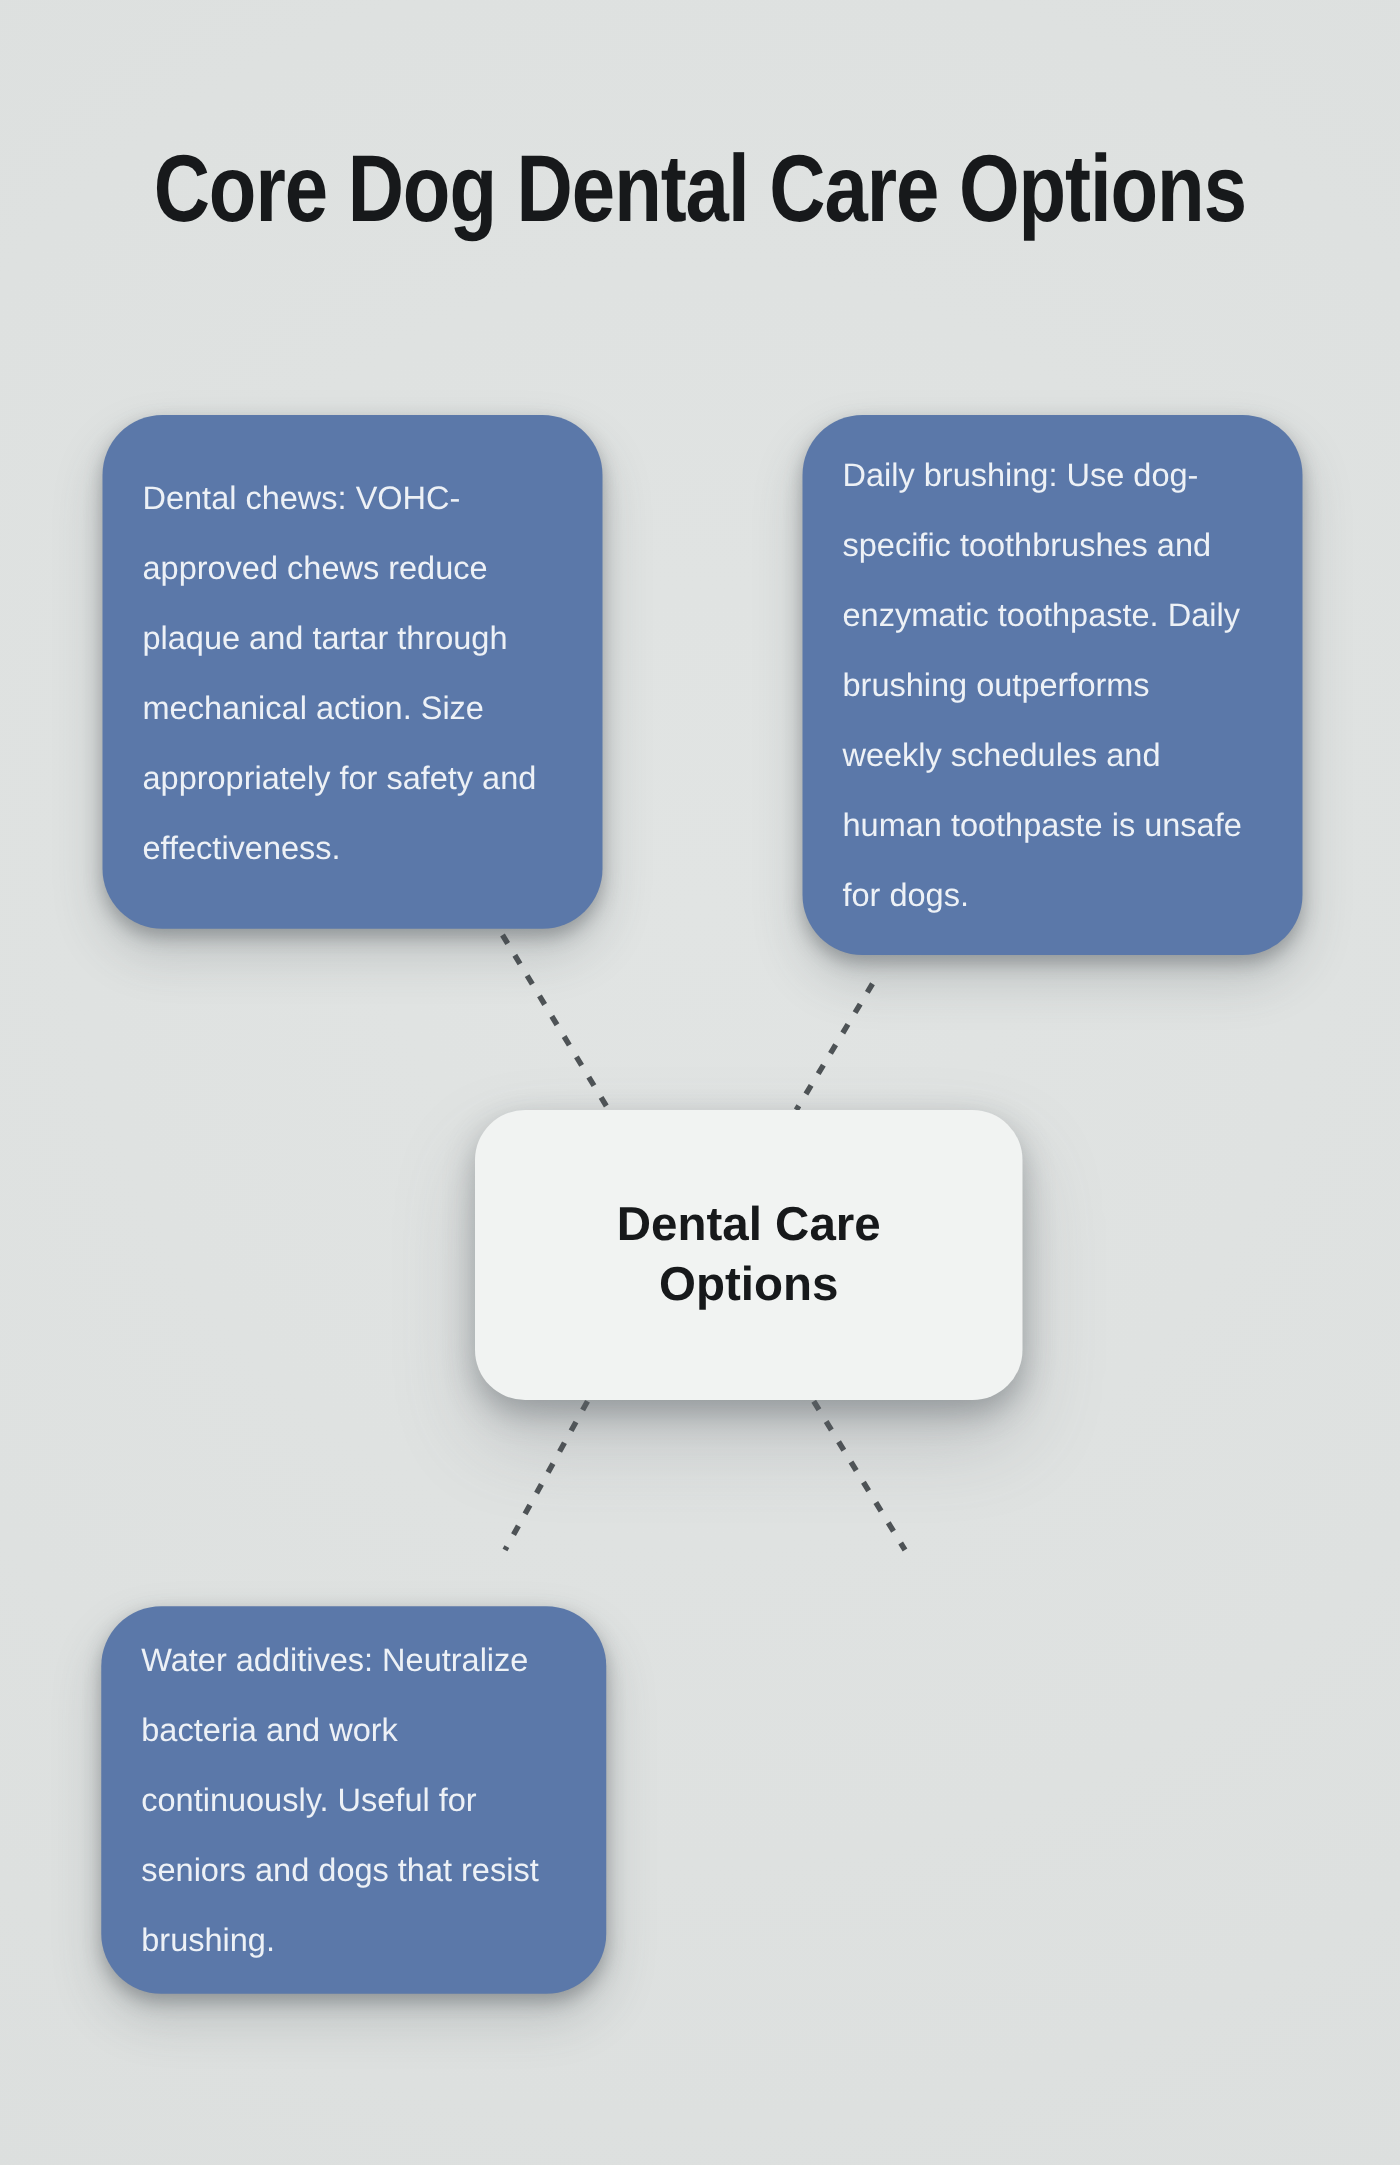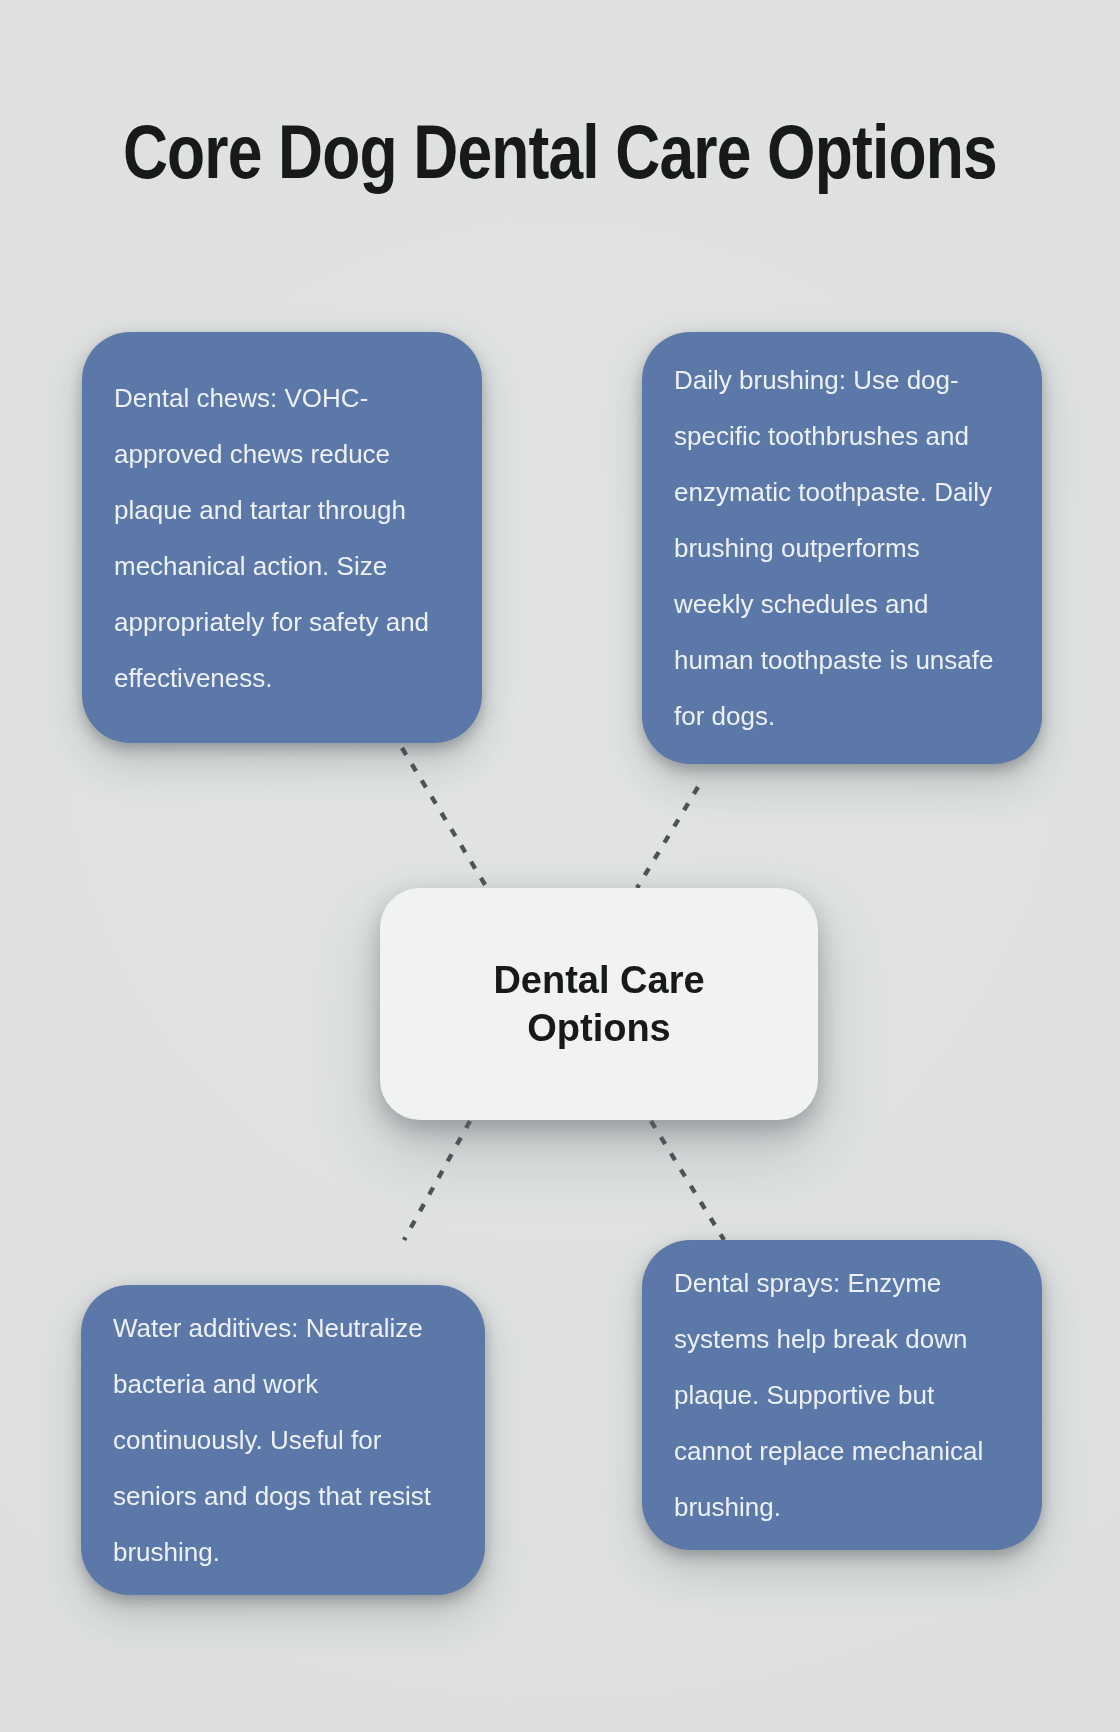--- a/index.html
+++ b/index.html
@@ -93,17 +93,14 @@
   </div>
 
   <div class="center-node">
     <span class="center-label">Dental Care Options</span>
   </div>
 
   <div class="node node-bl">
     <span class="node-text">Water additives: Neutralize bacteria and work continuously. Useful for seniors and dogs that resist brushing.</span>
   </div>
 
-  <div class="node node-br">
-    <span class="node-text">Dental sprays: Enzyme systems help break down plaque. Supportive but cannot replace mechanical brushing.</span>
-  </div>
 
 </div>
 
 </body></html>

